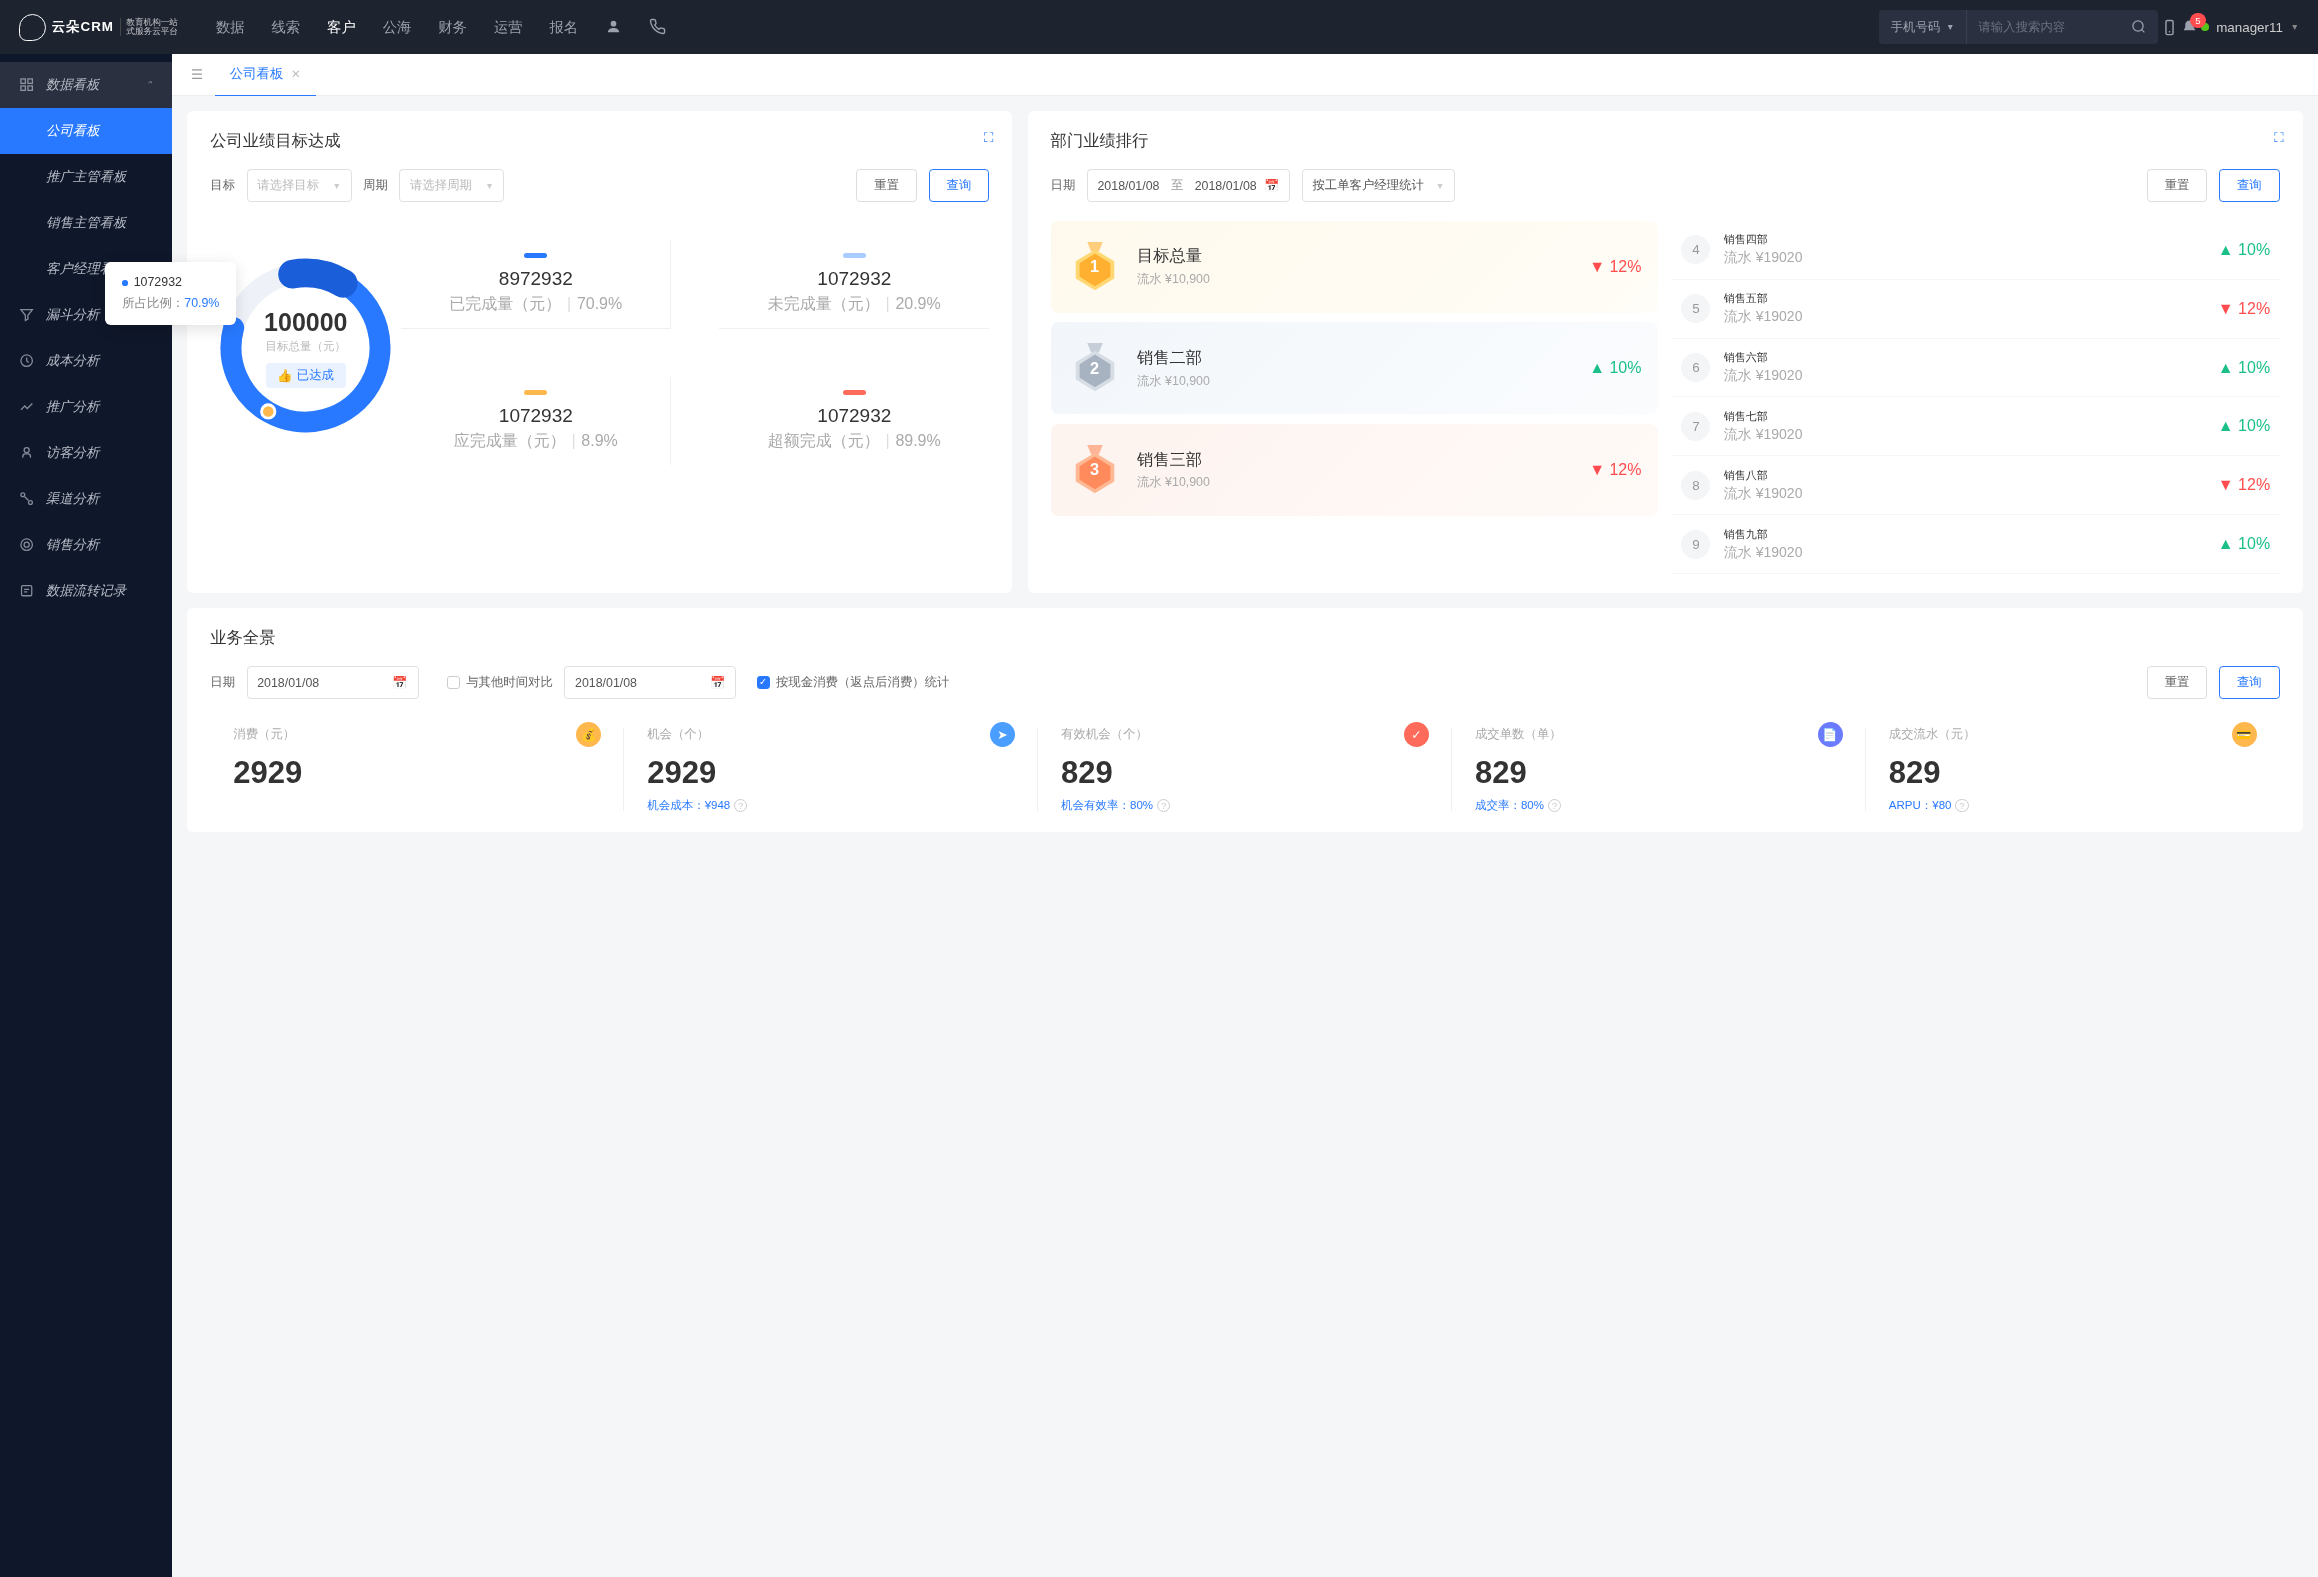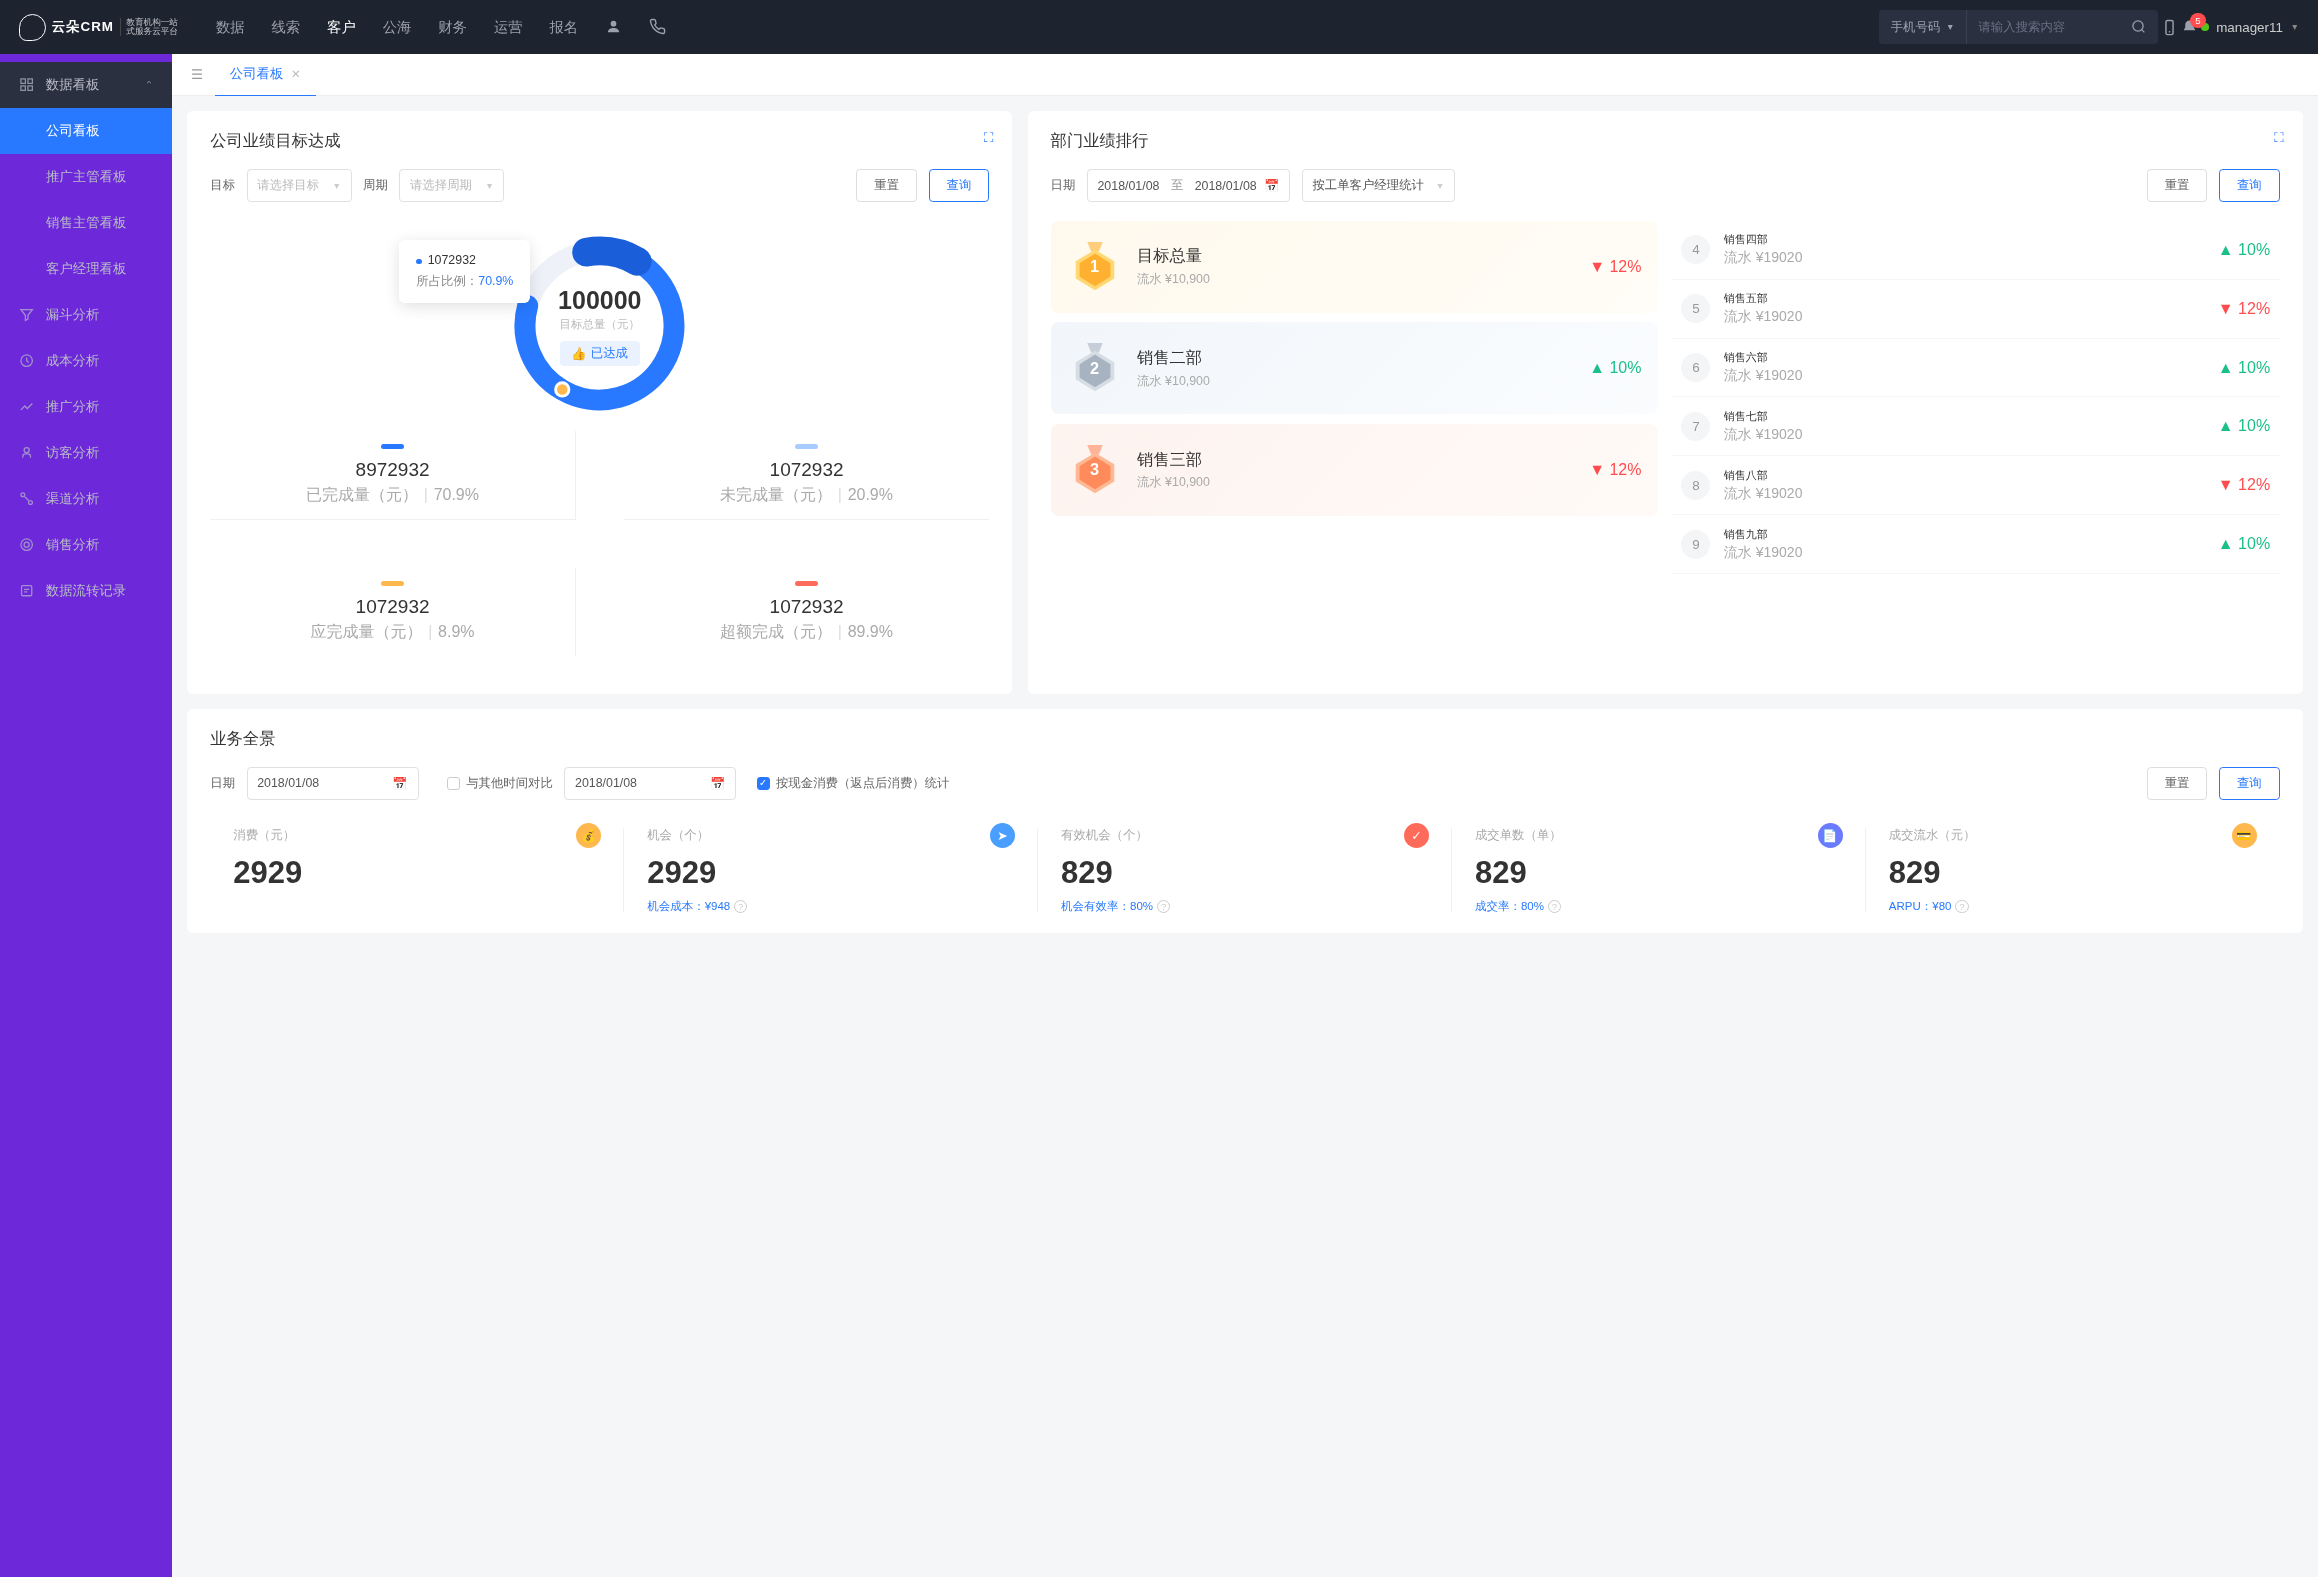--- a/index.html
+++ b/index.html
@@ -19,21 +19,21 @@
 .search-select{color:#9ba1ad; padding:0 11.5px; font-size:12.4px; border-right:1px solid #3a4050; display:flex; align-items:center; gap:5.7px;height:100%;}
 .search-input{background:transparent; border:none; outline:none; color:#fff; padding:0 11.5px; width:153px; font-size:12.4px;}
 .search-input::placeholder{color:#6a7080;}
 .search-btn{width:38px; color:#9ba1ad; display:flex;align-items:center;justify-content:center;}
 .icon-btn{color:#9ba1ad; position:relative; cursor:pointer;}
 .badge{position:absolute; top:-5.7px; right:-7.6px; background:#ff4d4f; color:#fff; border-radius:9.6px; min-width:15.3px; height:15.3px; font-size:9.6px; display:flex;align-items:center;justify-content:center; padding:0 3.8px;}
 .user-chip{display:flex;align-items:center;gap:7.6px;color:#ccc;font-size:13.4px;}
 .status-dot{width:7.6px;height:7.6px;border-radius:50%;background:#52c41a;}
 
 
-.sidebar { position:fixed; top:54px; bottom:0; left:0; width:172px; background:#6d28d9; padding-top:7.6px; overflow-y:auto;}
+.sidebar { position:fixed; top:54px; bottom:0; left:0; width:172px; background:#0f172a; padding-top:7.6px; overflow-y:auto;font-style:italic;}
 .side-item{display:flex;align-items:center;gap:11.5px;height:46px;padding:0 19px;color:#b8bdc7;cursor:pointer;font-size:13.4px;}
 .side-item.open{background:#2a3040;}
 .side-item.active{background:#2879ff;color:#fff;}
 .side-sub{padding-left:46px;}
 .side-icon{width:15.3px;height:15.3px;opacity:0.7;flex-shrink:0;}
 .chevron{margin-left:auto; font-size:9.6px; opacity:0.6;}
 
 
 .main{margin-left:172px; margin-top:54px; padding:0;}
 .tabbar{height:42px;background:#fff;display:flex;align-items:center;padding:0 11.5px;gap:3.8px;border-bottom:1px solid #eee;}
@@ -50,21 +50,21 @@
 
 .filter-row{display:flex;align-items:center;gap:11.5px;margin-bottom:19px;font-size:12.4px;}
 .filter-label{color:#666;font-weight:500;}
 .select-box{border:1px solid #e0e0e0;border-radius:3.8px;height:32.5px;padding:0 9.6px;display:flex;align-items:center;gap:5.7px;color:#bbb;cursor:pointer;min-width:105px;justify-content:space-between;}
 .select-box.filled{color:#555;}
 .btn{height:32.5px;padding:0 17px;border:1px solid #ddd;border-radius:3.8px;background:#fff;color:#666;cursor:pointer;display:flex;align-items:center;font-size:12.4px;}
 .btn.primary{border-color:#2879ff;color:#2879ff;}
 .spacer{flex:1;}
 
 
-.donut-area{display:flex;flex-direction:column;align-items:center;padding:9.6px 0 19px; position:relative;}
+.donut-area{display:flex;flex-direction:row;align-items:center;padding:9.6px 0 19px; position:relative;}
 .donut-wrap{position:relative;width:191px;height:191px;}
 .donut-center{position:absolute;inset:0;display:flex;flex-direction:column;align-items:center;justify-content:center;}
 .donut-val{font-size:25px;font-weight:600;color:#333;}
 .donut-lbl{font-size:11.5px;color:#bbb;margin-top:1.9px;}
 .donut-badge{margin-top:9.6px;display:flex;align-items:center;gap:3.8px;color:#2879ff;font-size:12.4px;background:#eaf2ff;padding:3.8px 11.5px;border-radius:3.8px;}
 .tooltip-box{position:absolute;top:9.6px;left:-105px;background:#fff;box-shadow:0 3.8px 15.3px rgba(0,0,0,0.12);border-radius:5.7px;padding:13.4px 17px;font-size:12.4px;white-space:nowrap;z-index:5;}
 .tooltip-box .dot{width:5.7px;height:5.7px;border-radius:50%;background:#2879ff;display:inline-block;margin-right:5.7px;}
 .tooltip-box .pct{color:#2879ff;}
 .tooltip-box .row2{margin-top:5.7px;color:#888;}
 

